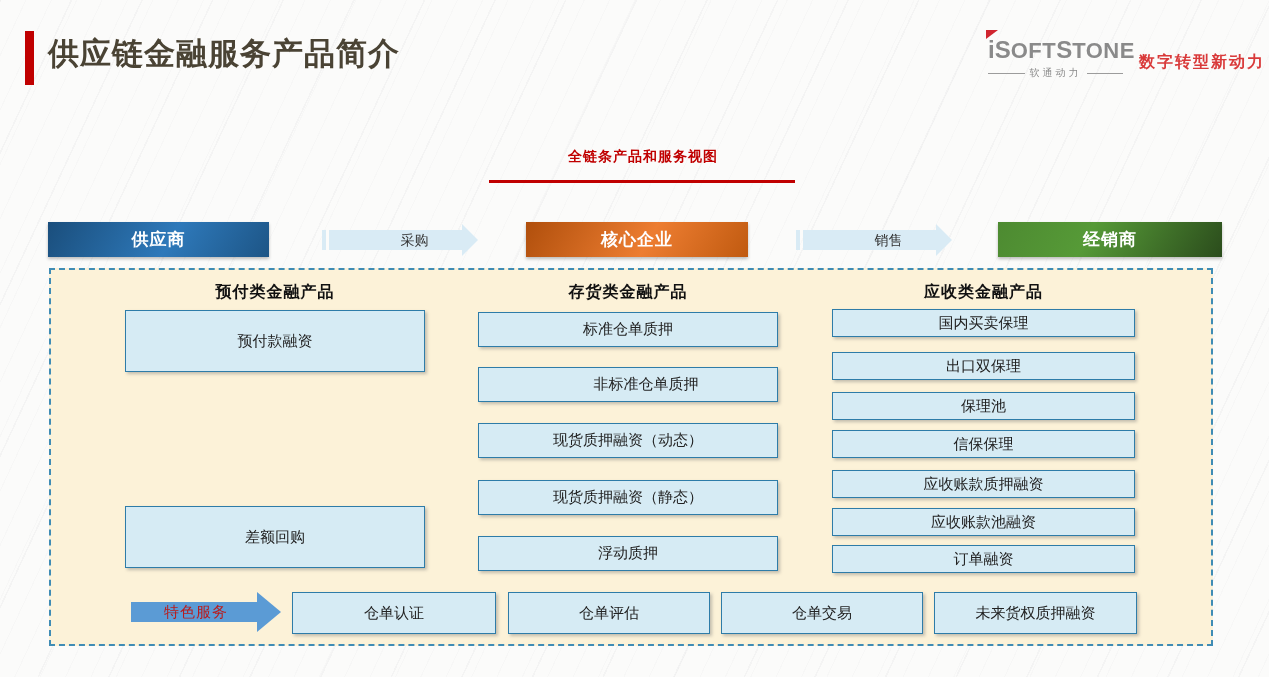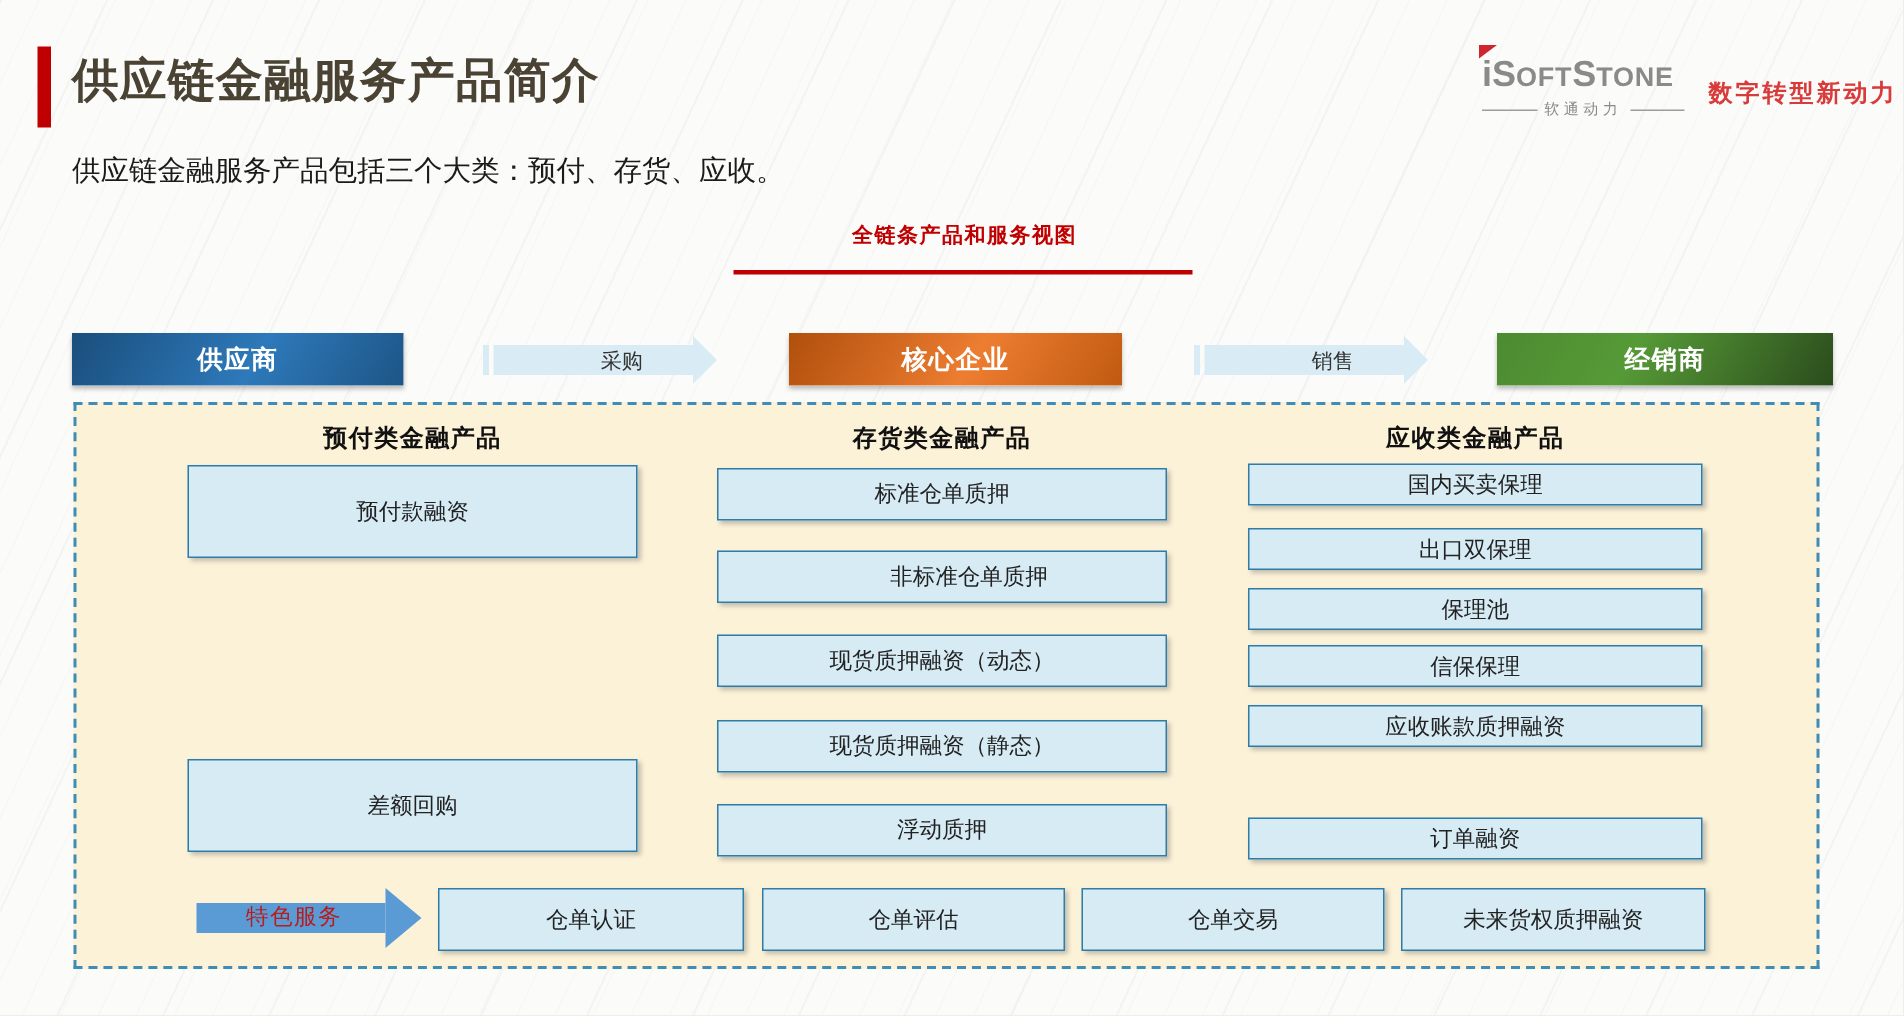--- a/index.html
+++ b/index.html
@@ -22,21 +22,21 @@
 
   
   .accent-bar { position:absolute; left:25px; top:31px; width:9px; height:54px; background:#c00000; }
   .page-title { position:absolute; left:48px; top:33px; font-size:31px; font-weight:bold; color:#4a4334; letter-spacing:1px; }
   .subtitle   { position:absolute; left:48px; top:101px; font-size:19px; color:#1b1b1b; }
 
   
   .logo { position:absolute; left:988px; top:38px; width:135px; }
   .logo-row { position:relative; display:flex; align-items:baseline; color:#8a8a8a; font-weight:bold; line-height:1; white-space:nowrap; }
   .logo-row .big   { font-size:24px; }
-  .logo-row .small { font-size:18px; letter-spacing:0.5px; }
+  .logo-row .small { font-size:22px; letter-spacing:0.5px; }
   .logo-flag { position:absolute; left:-2px; top:-8px; width:0; height:0;
                border-top:9px solid #d0252f; border-right:12px solid transparent; }
   .logo-sub { display:flex; align-items:center; gap:5px; margin-top:4px; color:#8a8a8a; font-size:10px; letter-spacing:3px; white-space:nowrap; }
   .logo-sub::before, .logo-sub::after { content:""; flex:1; height:1px; background:#9c9c9c; }
   .logo-tagline { position:absolute; left:1139px; top:52px; color:#d93a3a; font-weight:bold; font-size:16px; letter-spacing:2px; white-space:nowrap; }
 
   
   .section-heading  { position:absolute; left:489px; top:148px; width:308px; text-align:center; font-size:14px; font-weight:bold; color:#c00000; letter-spacing:1px; }
   .section-underline{ position:absolute; left:489px; top:180px; width:306px; height:3px; background:#c00000; }
 
@@ -87,21 +87,20 @@
   .sbox.b2{left:670px; width:202px;} .sbox.b3{left:883px; width:203px;}
 </style>
 </head>
 <body>
 
 <div class="slide">
   <div class="bg-stripes"></div>
 
   <div class="accent-bar"></div>
   <div class="page-title">供应链金融服务产品简介</div>
-  <div class="subtitle">供应链金融服务产品包括三个大类：预付、存货、应收。</div>
 
   <div class="logo">
     <div class="logo-row">
       <span class="logo-flag"></span>
         <span class="big">i</span>
         <span class="big">S</span>
         <span class="small">OFT</span>
         <span class="big">S</span>
         <span class="small">TONE</span>
     </div>
@@ -142,20 +141,21 @@
     <div class="product-box c2 r1">非标准仓单质押</div>
     <div class="product-box c2 r2">现货质押融资（动态）</div>
     <div class="product-box c2 r3">现货质押融资（静态）</div>
     <div class="product-box c2 r4">浮动质押</div>
 
     <div class="product-box c3 r0">国内买卖保理</div>
     <div class="product-box c3 r1">出口双保理</div>
     <div class="product-box c3 r2">保理池</div>
     <div class="product-box c3 r3">信保保理</div>
     <div class="product-box c3 r4">应收账款质押融资</div>
+    <div class="product-box c3 r5">应收账款池融资</div>
     <div class="product-box c3 r6">订单融资</div>
 
     <div class="special-arrow">
       <span class="body"></span>
       <span class="head"></span>
       <span class="lbl">特色服务</span>
     </div>
     <div class="product-box sbox b0">仓单认证</div>
     <div class="product-box sbox b1">仓单评估</div>
     <div class="product-box sbox b2">仓单交易</div>

